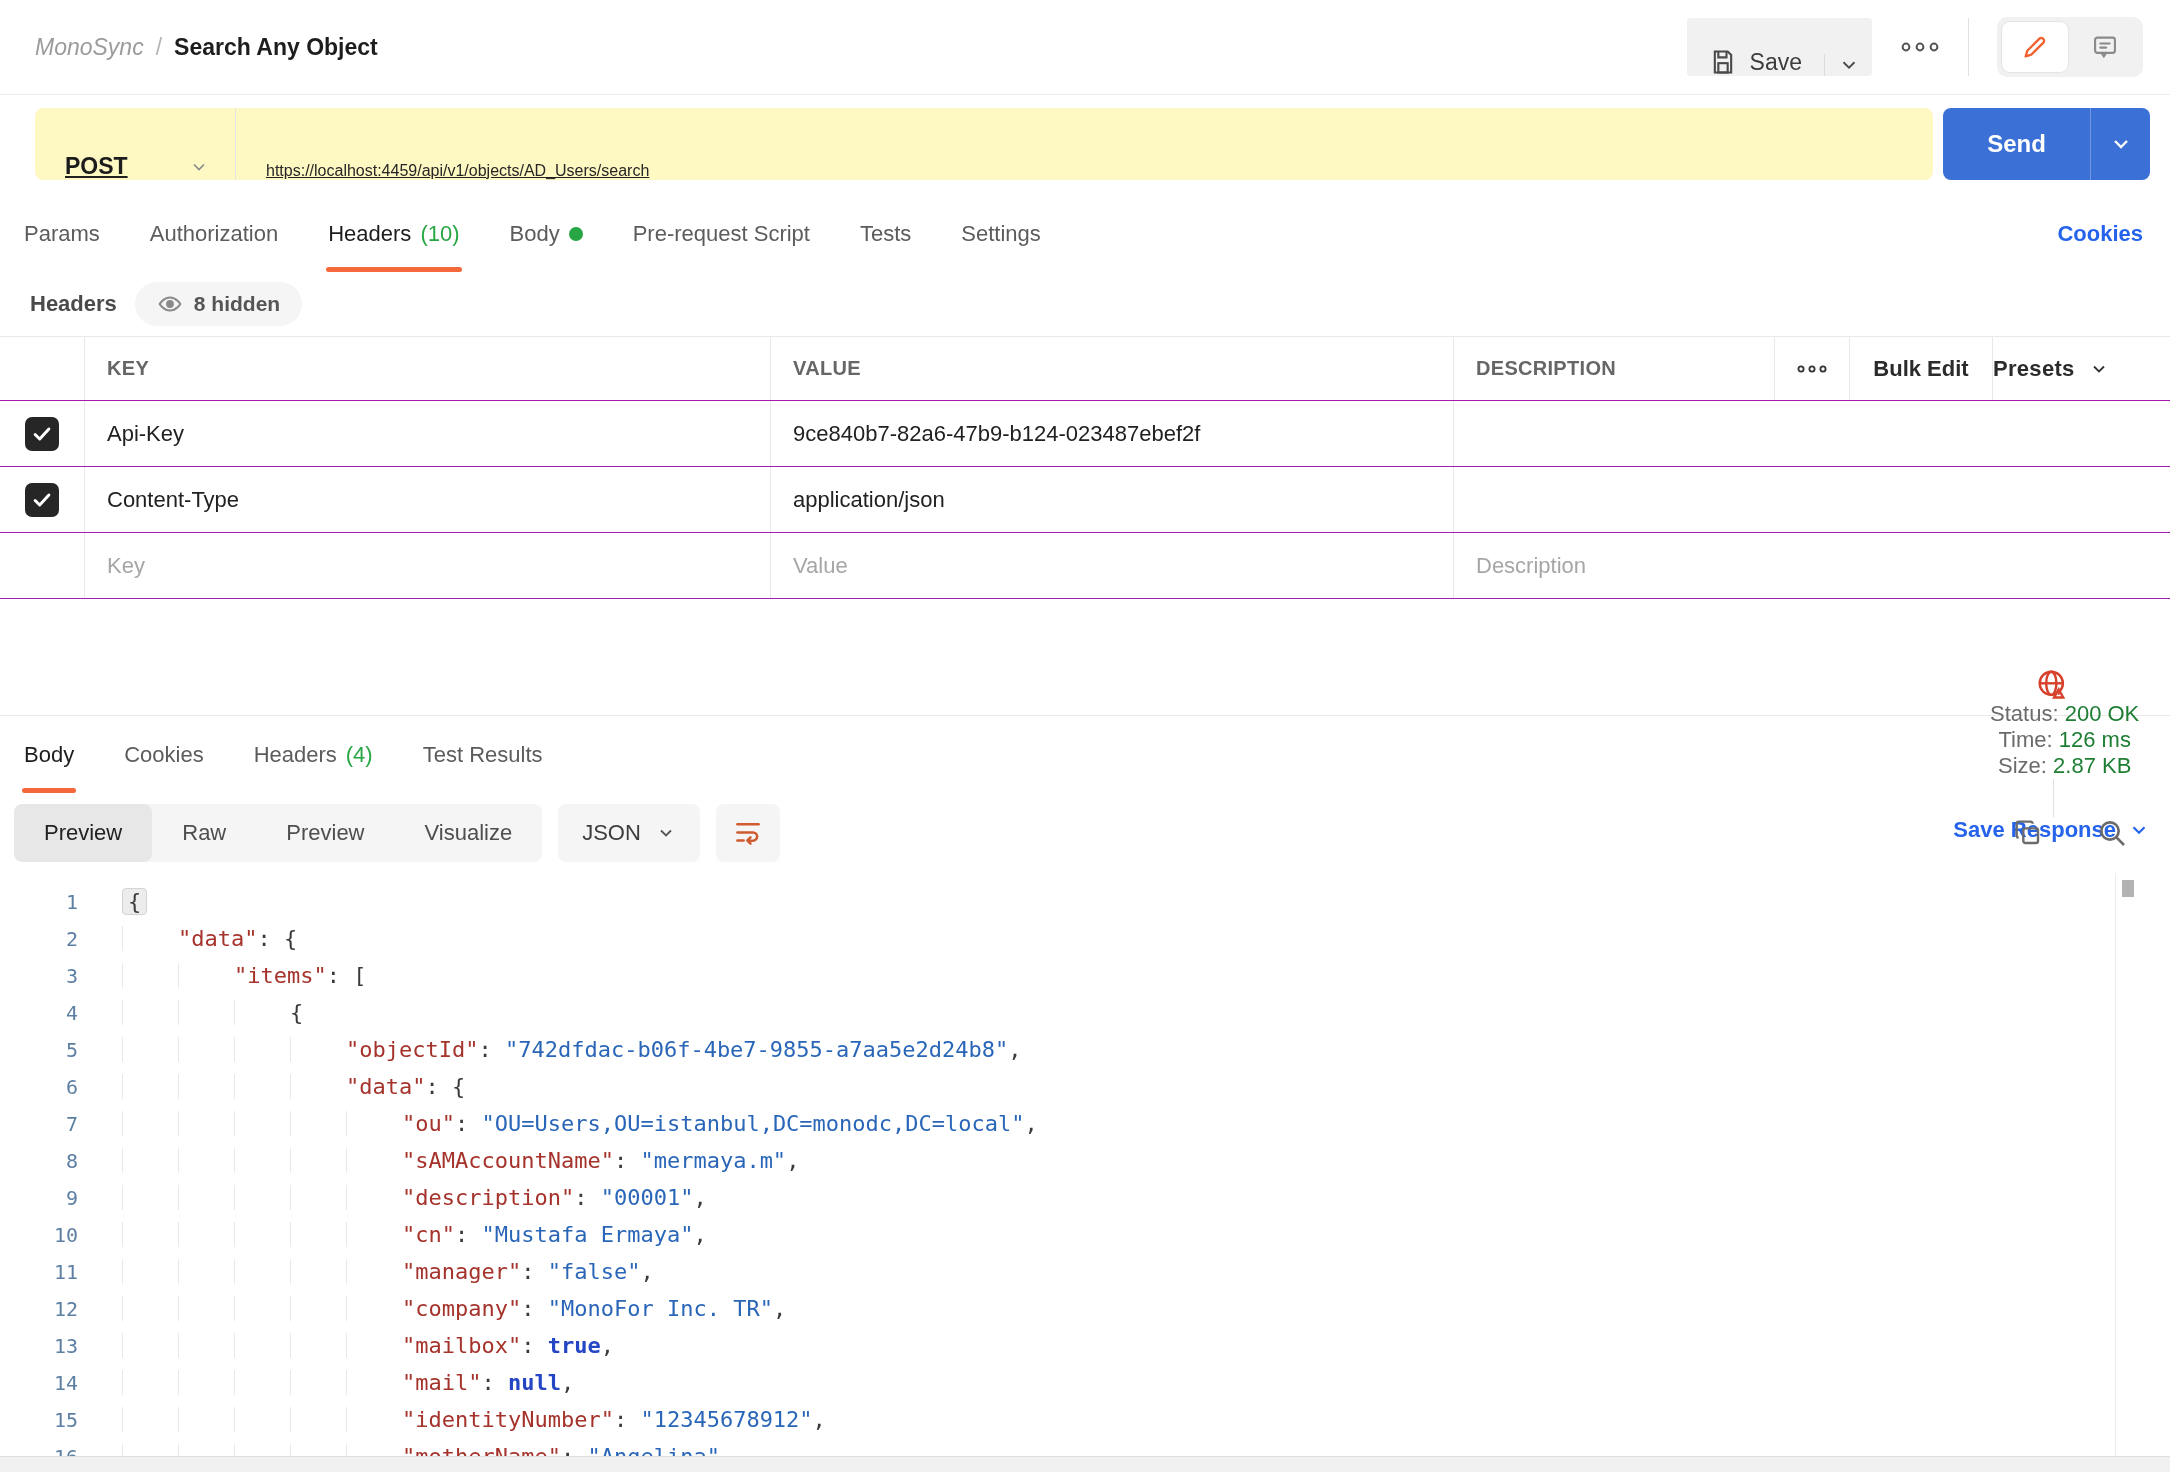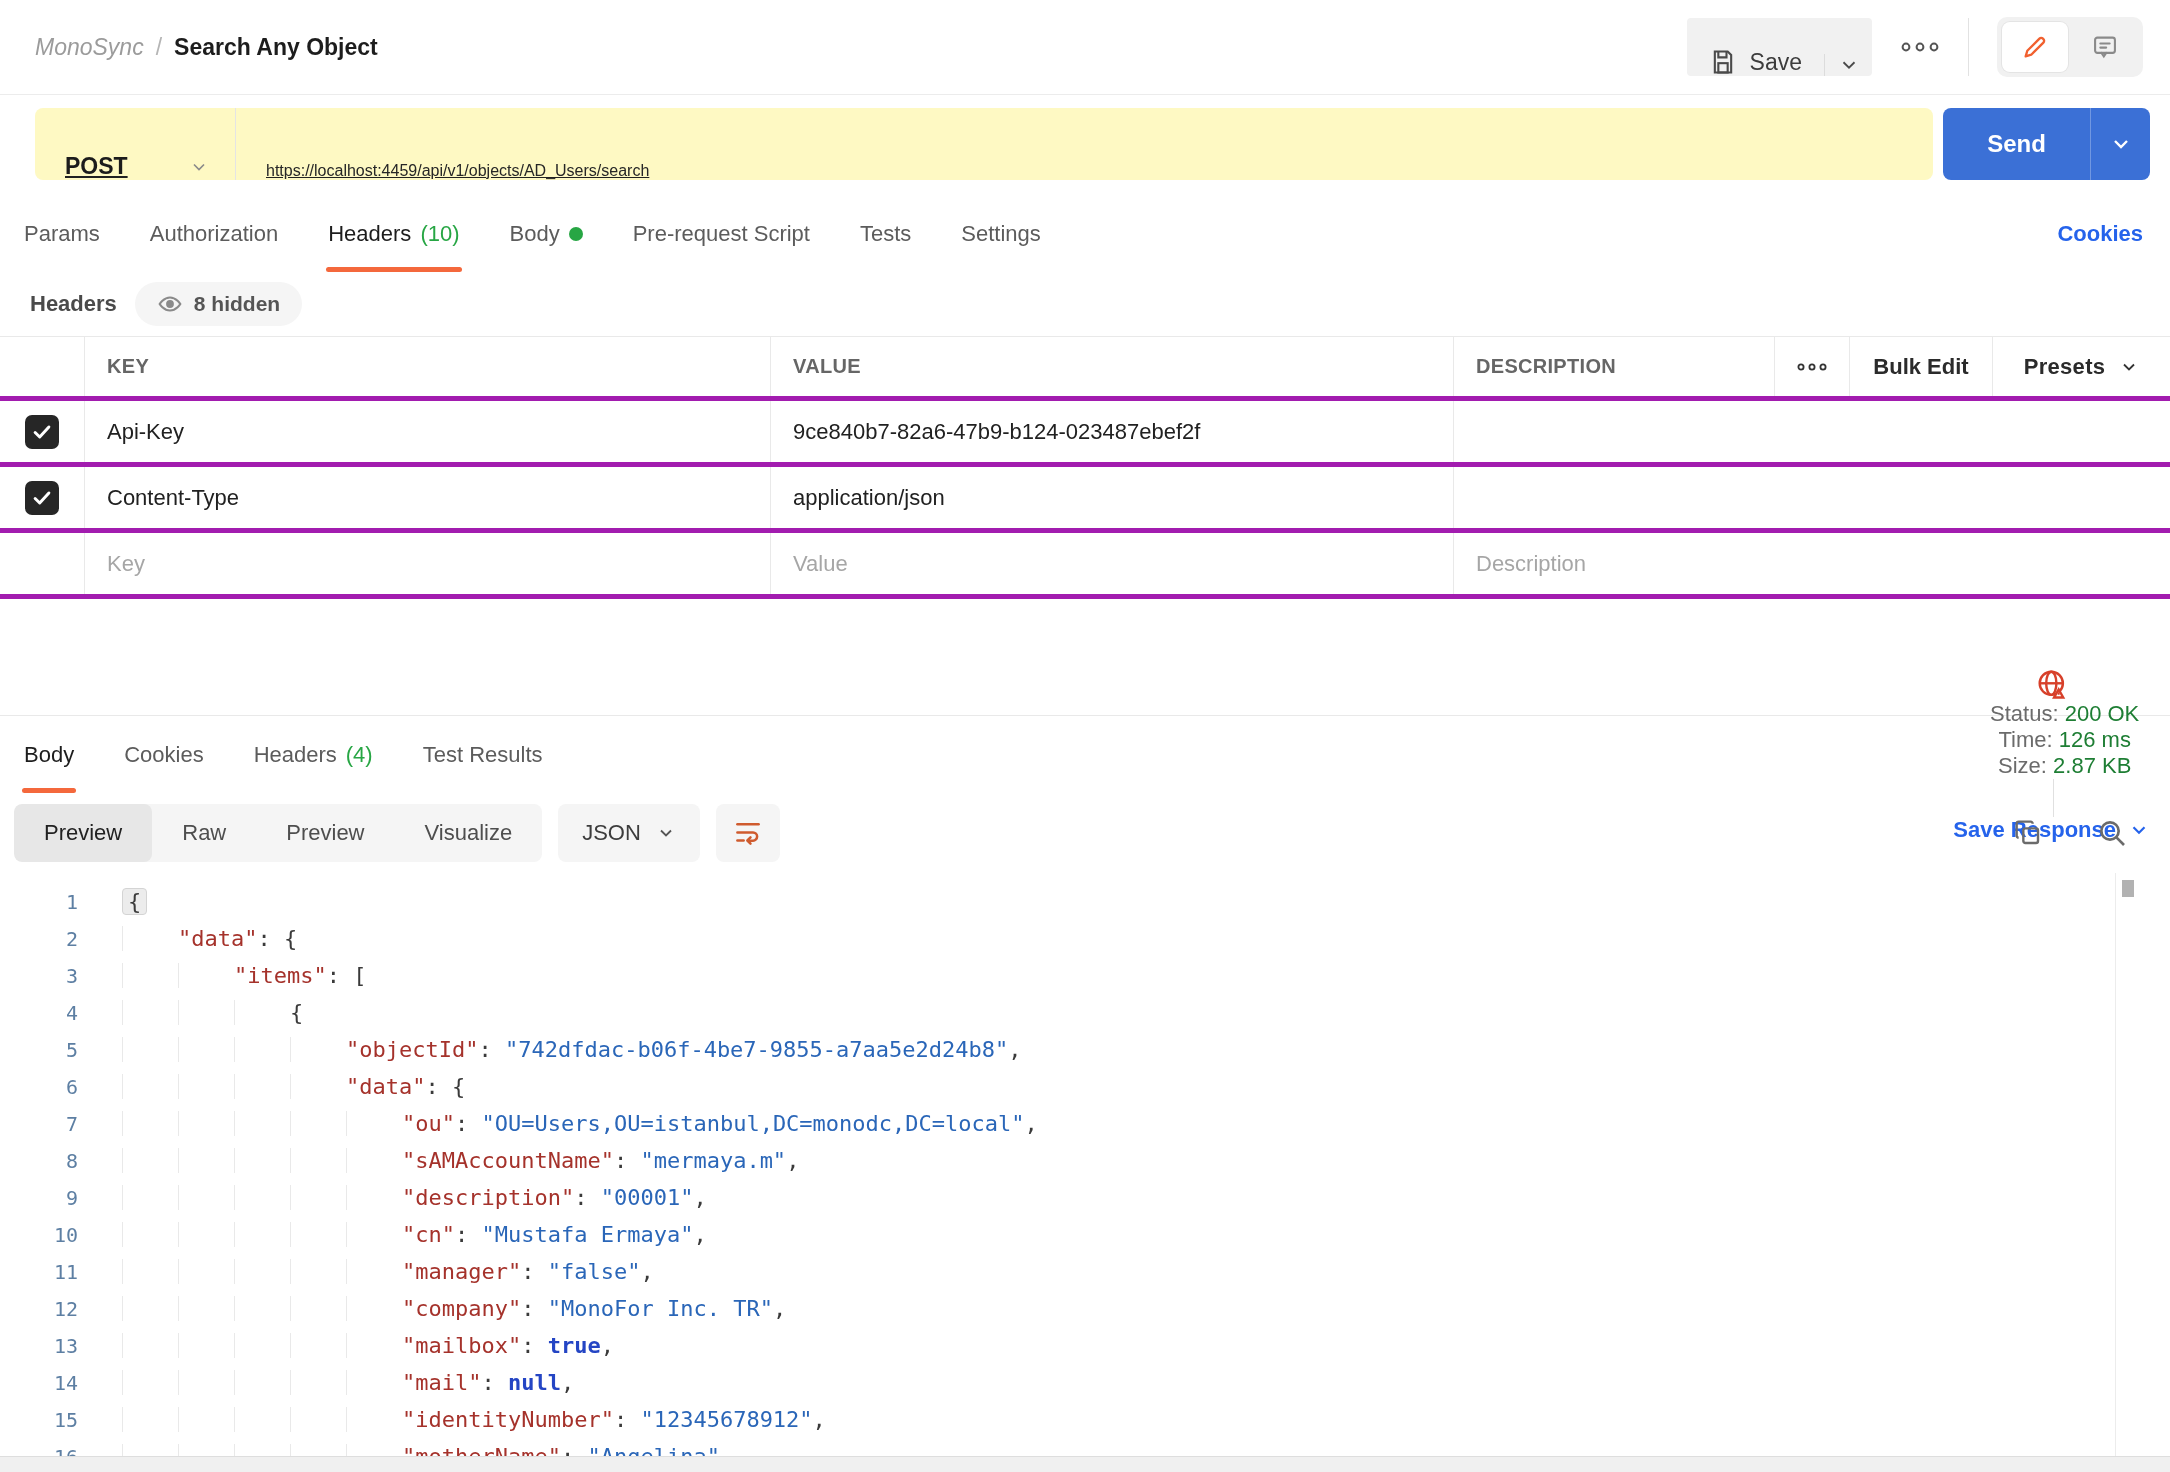--- a/index.html
+++ b/index.html
@@ -46,31 +46,31 @@
   .green-dot { width:14px; height:14px; border-radius:50%; background:#27a644; }
   .cookies-link { margin-left:auto; color:#2563eb; font-weight:700; font-size:22px; cursor:pointer; }
 
   
   .headers-meta { height:64px; display:flex; align-items:center; gap:18px; padding:0 0 0 30px; }
   .headers-title { font-size:22px; font-weight:700; color:#4a4a4a; }
   .hidden-pill { display:flex; align-items:center; gap:11px; background:#f5f5f5; border-radius:999px; padding:9px 22px; color:#555; font-size:21px; font-weight:600; cursor:pointer; }
 
   
   .h-table { border-top:1px solid #e9e9e9; font-size:22px; }
-  .t-row { display:flex; border-bottom:5px solid #a21caf; height:66px; align-items:stretch; }
+  .t-row { display:flex; border-bottom:1px solid #a21caf; height:66px; align-items:stretch; }
   .t-row.t-head { height:64px; color:#666; font-weight:700; font-size:20px; letter-spacing:.3px; }
   .cell { display:flex; align-items:center; border-right:1px solid #e9e9e9; }
   .c-check { width:85px; justify-content:center; }
   .c-key { width:686px; padding-left:22px; }
   .c-value { width:683px; padding-left:22px; }
   .c-desc { flex:1; padding-left:22px; border-right:none; }
   .c-desc-h { width:321px; padding-left:22px; }
   .c-ooo { width:75px; justify-content:center; cursor:pointer; }
   .c-bulk { width:143px; justify-content:center; font-size:22px; font-weight:600; color:#2b2b2b; letter-spacing:0; cursor:pointer; }
-  .c-presets { flex:1; justify-content:center; gap:14px; font-size:22px; font-weight:600; color:#2b2b2b; border-right:none; cursor:pointer; }
+  .c-presets { flex:1; justify-content:flex-start; gap:14px; font-size:22px; font-weight:600; color:#2b2b2b; border-right:none; cursor:pointer; }
   .checkbox { width:34px; height:34px; background:#262626; border-radius:7px; display:flex; align-items:center; justify-content:center; cursor:pointer; }
   .placeholder { color:#a6a6a6; }
 
   
   .response { margin-top:116px; }
   .resp-head { border-top:1px solid #e9e9e9; height:78px; display:flex; align-items:center; padding:0 20px 0 22px; }
   .resp-tabs { display:flex; align-items:center; height:100%; font-size:22px; color:#5c5c5c; }
   .status-cluster { margin-left:auto; display:flex; align-items:center; font-size:22px;flex-direction:column; }
   .stat { margin-left:26px; white-space:nowrap; }
   .stat .lbl { color:#6b6b6b; }

